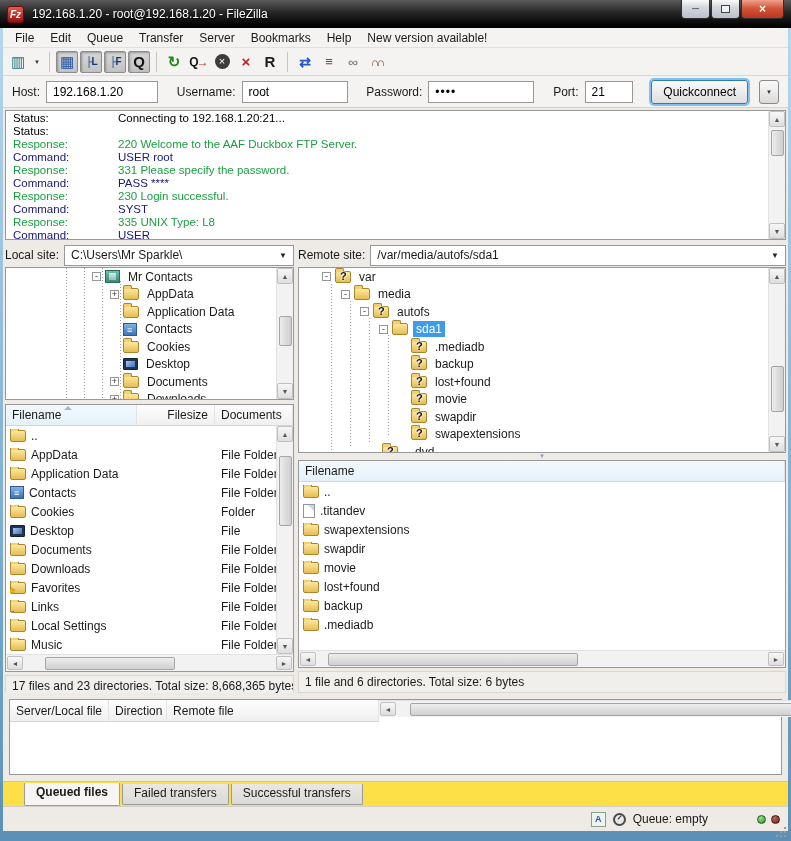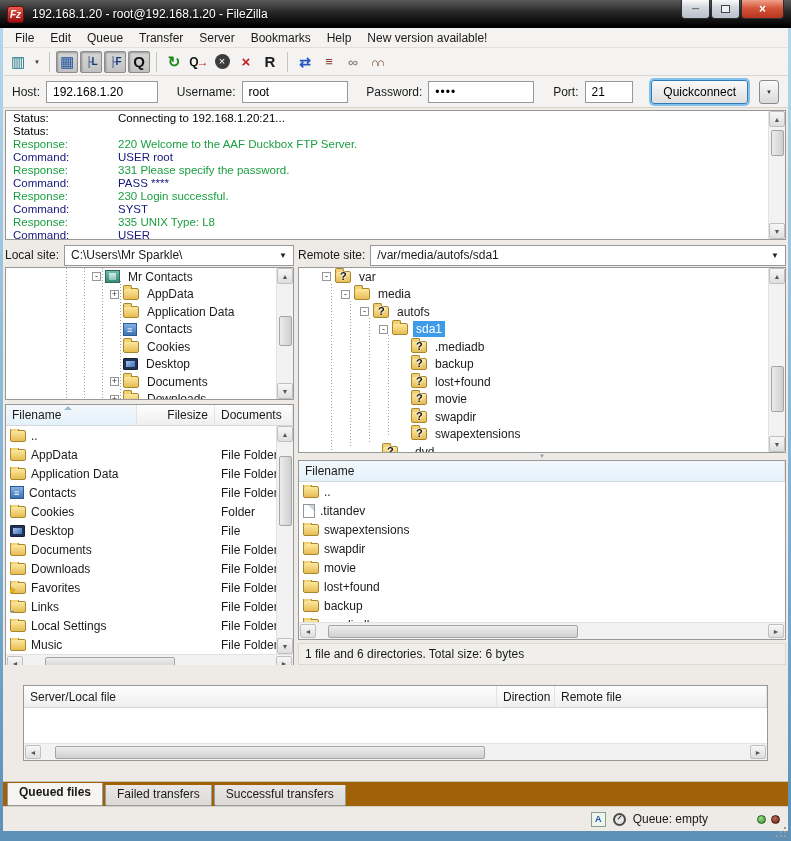--- a/index.html
+++ b/index.html
@@ -117,29 +117,29 @@
   .rows{flex:1;overflow:hidden}
   .f-row{height:19px;display:flex;align-items:center;padding-left:4px;white-space:nowrap}
   .f-name{display:flex;align-items:center;gap:3px;overflow:hidden}
   .lc-name{width:127px;flex:none}
   .lc-size{width:78px;flex:none;text-align:right;padding-right:8px}
   .lc-type{padding-left:6px}
   .status-strip{height:22px;flex:none;margin-top:3px;background:#f0efec;border:1px solid #dbd8d2;display:flex;align-items:center;padding:0 6px;white-space:nowrap;overflow:hidden}
   .collapse-bar{height:7px;flex:none;display:flex;align-items:center;justify-content:center;color:#8a9bb0;font-size:6px;line-height:5px}
 
   
-  .queue{flex:none;height:76px;margin:20px;border:1px solid #989898;background:#fff;display:flex;flex-direction:column}
+  .queue{flex:none;height:76px;margin:6px;border:1px solid #989898;background:#fff;display:flex;flex-direction:row}
   .q-head{height:22px;flex:none;display:flex;background:linear-gradient(#fefefe,#efefef);border-bottom:1px solid #d6d6d6}
   .q-c1{flex:1}
   .q-c2{width:58px;flex:none}
   .q-c3{width:212px;flex:none}
   .q-body{flex:1}
 
   
-  .tabs{height:25px;flex:none;display:flex;align-items:flex-end;gap:2px;padding-left:4px;background:#a16207;border-top:1px solid #c6c3bd}
+  .tabs{height:25px;flex:none;display:flex;align-items:center;gap:2px;padding-left:21px;background:#fde047;border-top:1px solid #c6c3bd}
   .tab{height:21px;padding:2px 11px;border:1px solid #9a9a9a;border-top:none;border-radius:0 0 2px 2px;background:linear-gradient(#e9e7e3,#dcdad6);white-space:nowrap}
   .tab.active{height:23px;background:#f6f5f3;font-weight:bold}
   .statusbar{height:25px;flex:none;display:flex;align-items:center;background:#eeebe7;border-top:1px solid #d2cfc9;padding:0 8px}
   .sb-right{margin-left:auto;display:flex;align-items:center;gap:7px}
   .st-type{width:15px;height:15px;border:1px solid #8aa08a;background:#eef4ee;font-size:9px;font-weight:bold;color:#2255aa;display:flex;align-items:center;justify-content:center}
   .st-gauge{width:13px;height:13px;border-radius:50%;border:2px solid #4a4a4a;position:relative;background:#e8e8e8}
   .st-gauge::after{content:"";position:absolute;left:4px;top:0;width:1px;height:5px;background:#333;transform:rotate(40deg)}
   .q-text{white-space:nowrap}
   .dots{display:flex;gap:5px;margin-left:42px;align-items:center}
   .dot{width:9px;height:9px;border-radius:50%}

